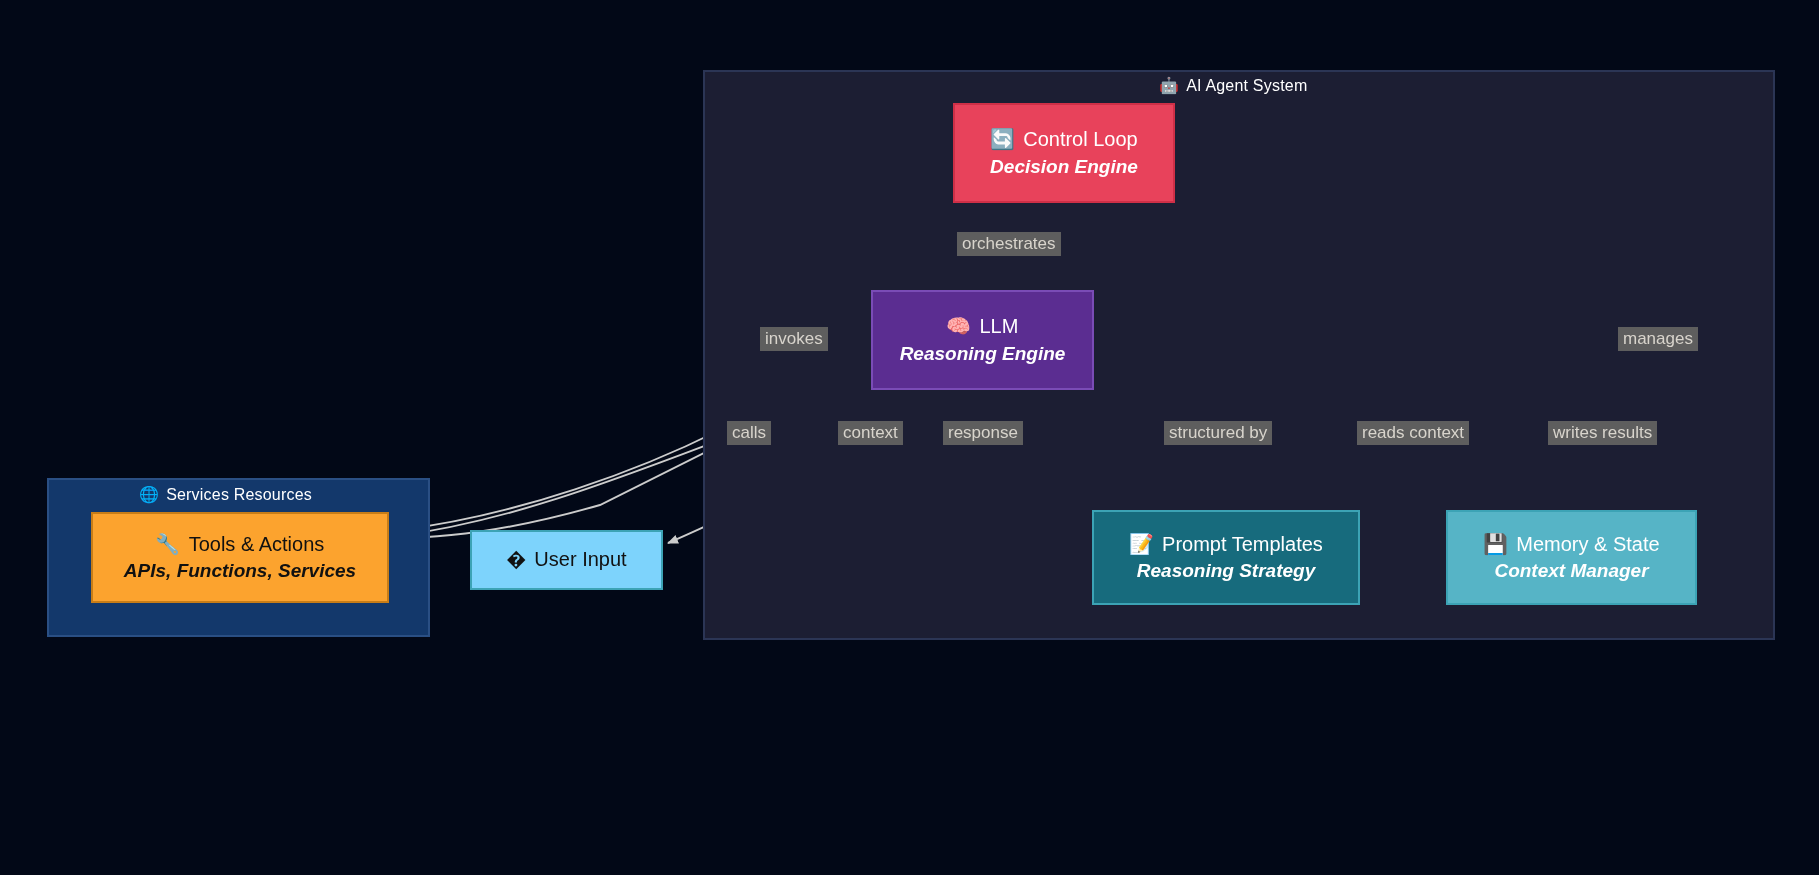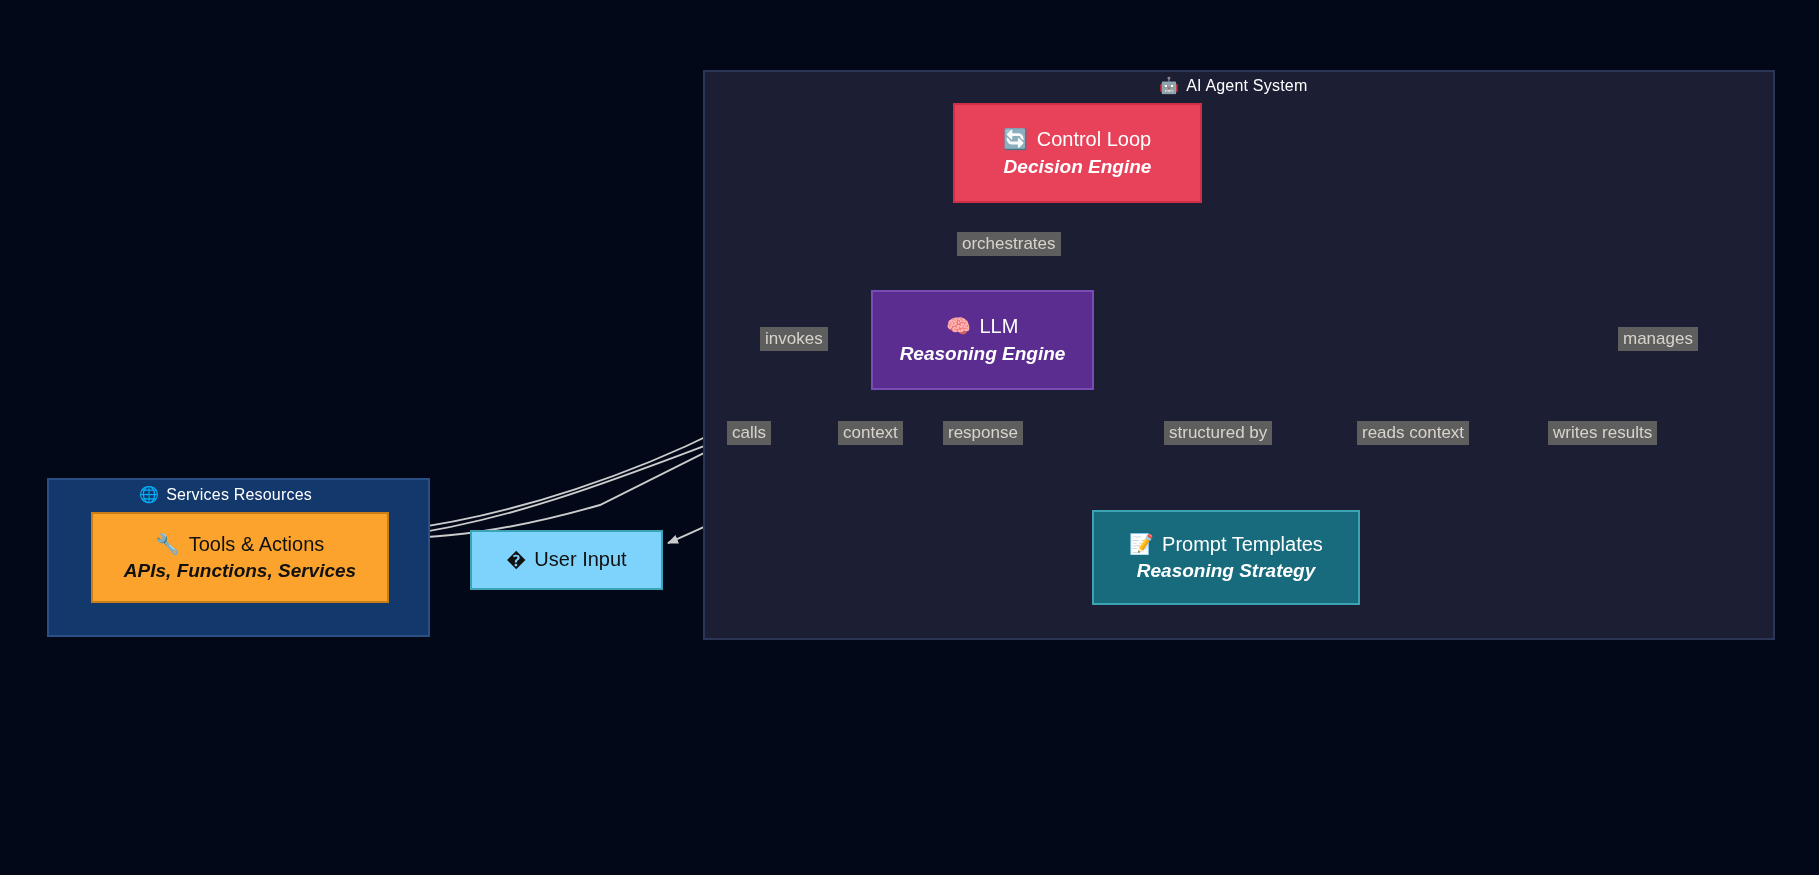--- a/index.html
+++ b/index.html
@@ -148,41 +148,47 @@
   <div class="sg-title" style="left:1159px; top:76px;">
     <span class="ic">🤖</span><span>AI Agent System</span>
   </div>
 
   <div class="subgraph sg-ext" style="left:47px; top:478px; width:383px; height:159px;">
   </div>
   <div class="sg-title" style="left:139px; top:485px;">
     <span class="ic">🌐</span><span>Services Resources</span>
   </div>
 
-  <div class="node n-control" style="left:953px; top:103px; width:249px; height:100px;">
+  <div class="node n-control" style="left:953px; top:103px; width:222px; height:100px;">
     <div class="nl1">
       <span class="ic">🔄</span><span>Control Loop</span>
     </div>
     <div class="nl2">Decision Engine</div>
   </div>
 
   <div class="node n-prompt" style="left:1092px; top:510px; width:268px; height:95px;">
     <div class="nl1">
       <span class="ic">📝</span><span>Prompt Templates</span>
     </div>
     <div class="nl2">Reasoning Strategy</div>
   </div>
 
   <div class="node n-llm" style="left:871px; top:290px; width:223px; height:100px;">
     <div class="nl1">
       <span class="ic">🧠</span><span>LLM</span>
     </div>
     <div class="nl2">Reasoning Engine</div>
   </div>
 
+  <div class="node n-memory" style="left:1446px; top:510px; width:251px; height:95px;">
+    <div class="nl1">
+      <span class="ic">💾</span><span>Memory &amp; State</span>
+    </div>
+    <div class="nl2">Context Manager</div>
+  </div>
 
   <div class="node n-tools" style="left:91px; top:512px; width:298px; height:91px;">
     <div class="nl1">
       <span class="ic">🔧</span><span>Tools &amp; Actions</span>
     </div>
     <div class="nl2">APIs, Functions, Services</div>
   </div>
 
   <div class="node n-userinput" style="left:470px; top:530px; width:193px; height:60px;">
     <div class="nl1">

